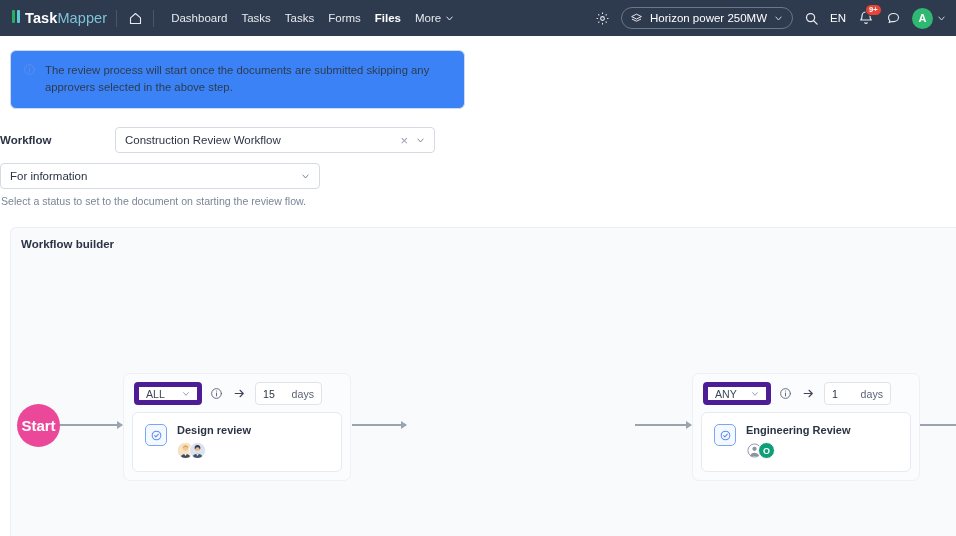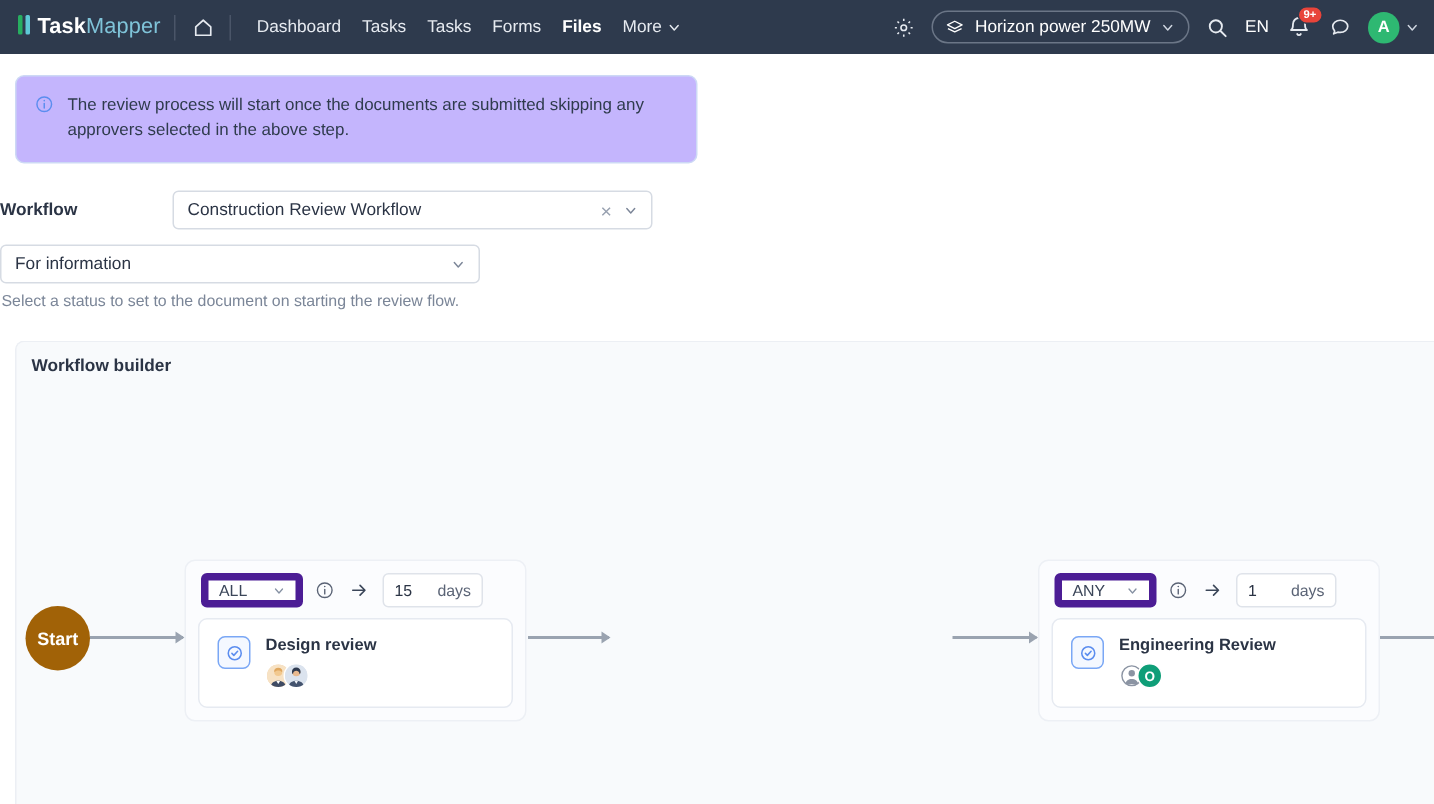--- a/index.html
+++ b/index.html
@@ -75,21 +75,21 @@
     font-size: 11px; font-weight: 600; cursor: pointer;
   }
 
   
   .page { padding: 0; }
 
   .info-banner {
     margin: 14px 0 0 10px;
     width: 455px;
     border: 1px solid #cdd9f5;
-    background: #c4b5fd;
+    background: #3b82f6;
     border-radius: 6px;
     padding: 11px 12px 12px 12px;
     display: flex;
     gap: 9px;
   }
   .info-banner .txt {
     font-size: 11.3px;
     color: #2f3b4d;
     line-height: 1.52;
   }
@@ -146,24 +146,24 @@
     color: #2b3445;
   }
 
   .canvas { position: absolute; inset: 0; }
 
   .start-node {
     position: absolute;
     left: 6px; top: 176px;
     width: 43px; height: 43px;
     border-radius: 50%;
-    background: #a16207;
+    background: #ec4899;
     color: #fff;
     display: flex; align-items: center; justify-content: center;
-    font-size: 12px; font-weight: 600;
+    font-size: 15px; font-weight: 600;
     cursor: pointer;
   }
 
   .connector {
     position: absolute;
     height: 2px;
     background: #9aa3b0;
   }
   .connector::after {
     content: "";

